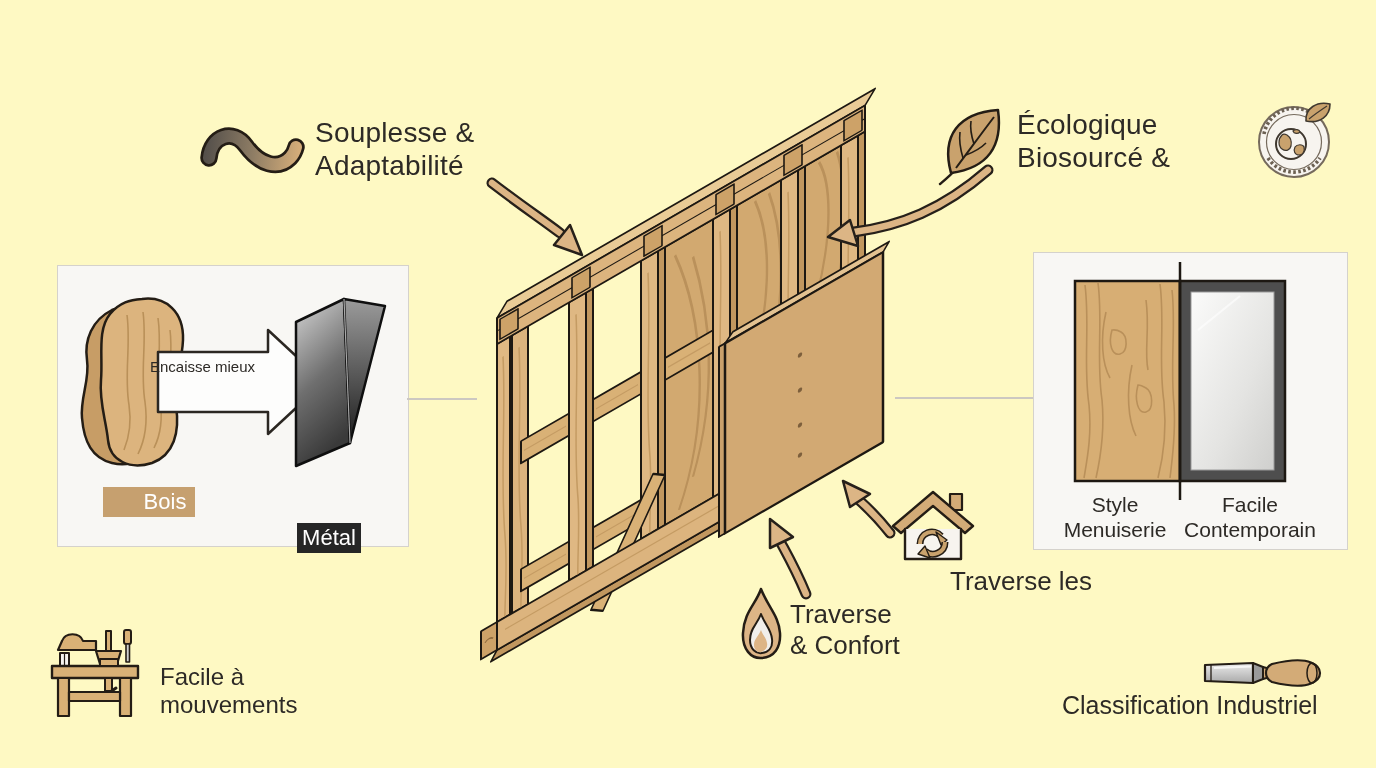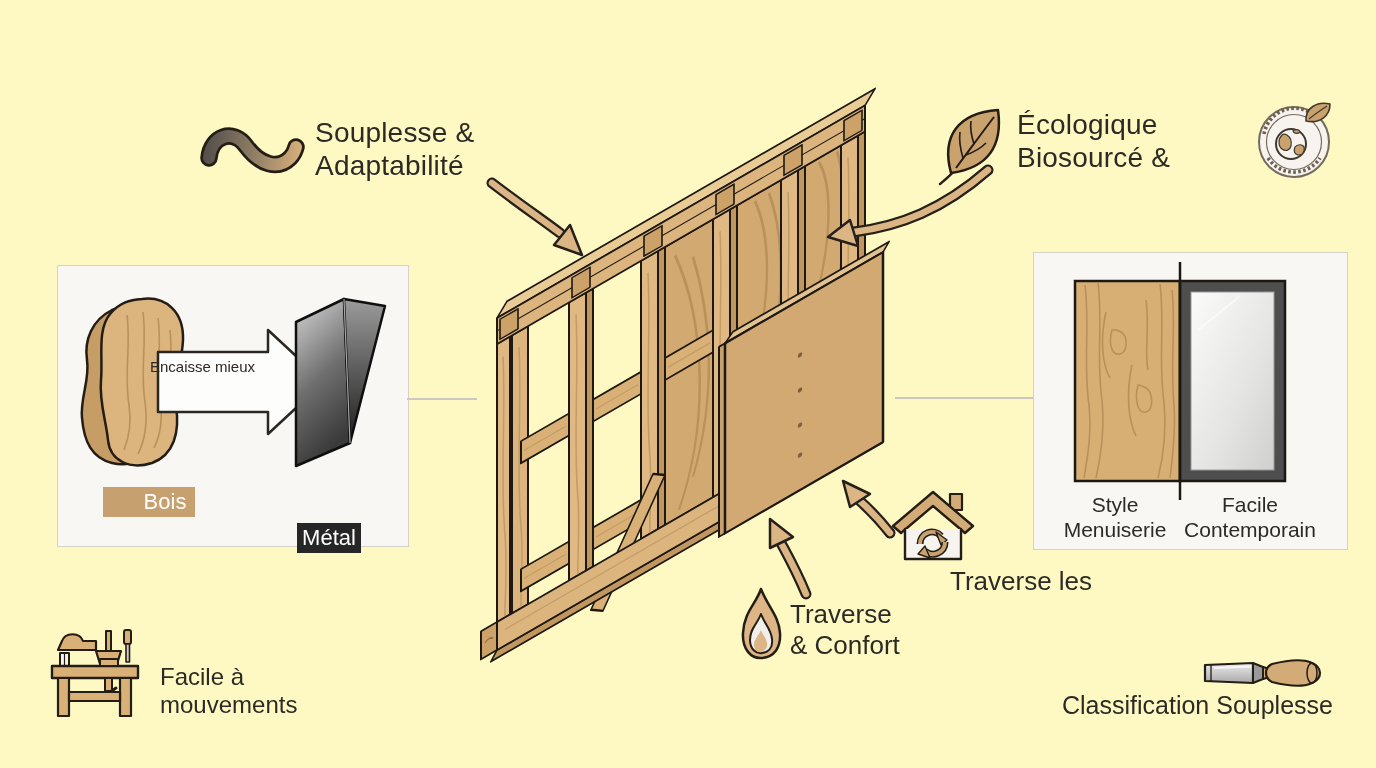--- a/index.html
+++ b/index.html
@@ -334,15 +334,15 @@
 
   <div class="txt lg" style="left:902px;top:566px;margin-left:48px;">
     <span class="line">Traverse les</span>
   </div>
 
   <div class="txt md" style="left:160px;top:663px;">
     <span class="line">Facile à</span>
     <span class="line">mouvements</span>
   </div>
 
-  <div class="txt md2" style="left:1062px;top:691px;">Classification Souplesse</div>
+  <div class="txt md2" style="left:1062px;top:691px;">Classification Industriel</div>
 
 </div>
 
 </body></html>

